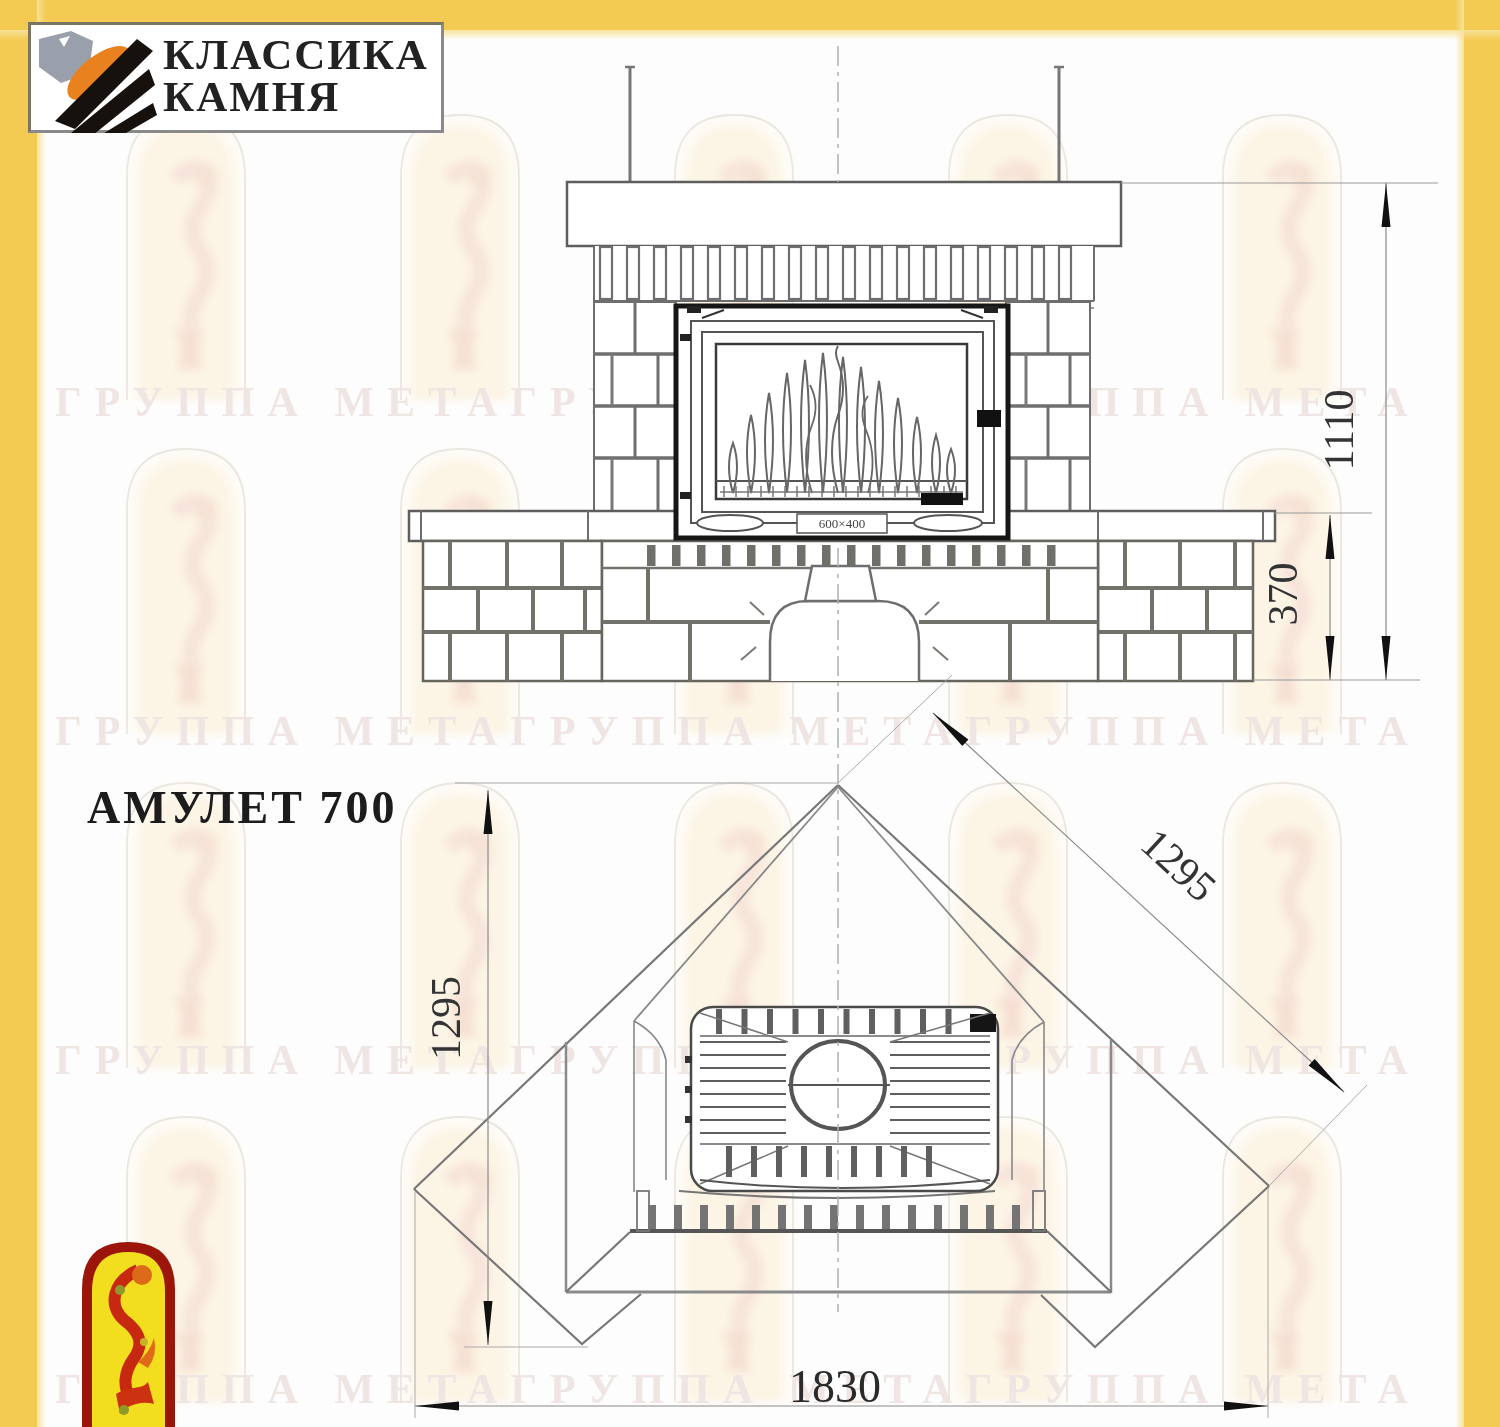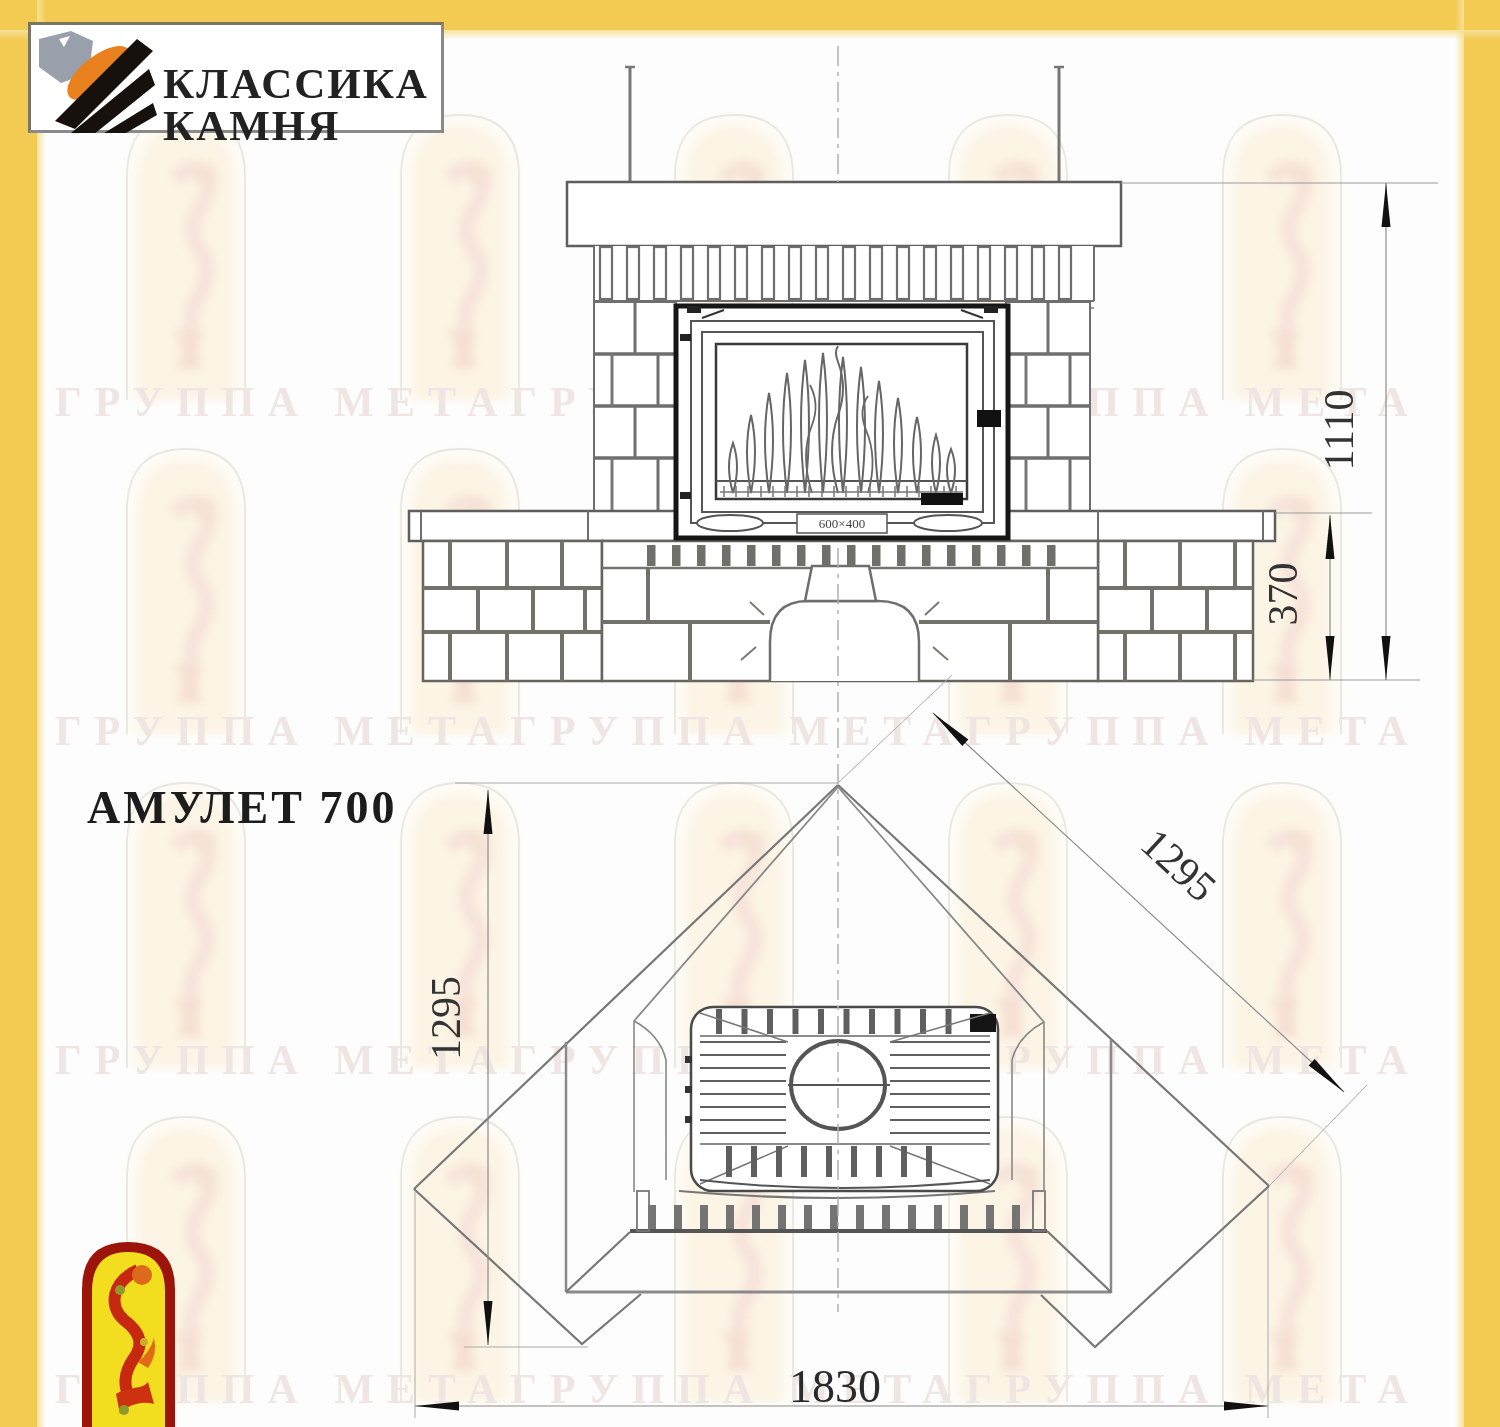--- a/index.html
+++ b/index.html
@@ -1,21 +1,21 @@
 <!DOCTYPE html>
 <html><head><meta charset="utf-8">
 <style>
 html,body{margin:0;padding:0;}
 #page{position:relative;width:1500px;height:1427px;background:#fdfdfd;overflow:hidden;
 font-family:"Liberation Sans",sans-serif;}
 .band{position:absolute;background:#f3ca52;}
 #logobox{position:absolute;left:28px;top:22px;width:410px;height:105px;background:#fff;
 border:3px solid #7a7560;border-right-color:#8a8a8a;border-bottom-color:#8a8a8a;}
 #logotxt{position:absolute;left:132px;top:9px;color:#222;font-family:"Liberation Serif",serif;
-font-size:43px;line-height:42px;letter-spacing:2px;font-weight:bold;margin-top:29px;}
+font-size:43px;line-height:42px;letter-spacing:2px;font-weight:bold;}
 </style></head>
 <body>
 <div id="page">
 
 <svg width="1500" height="1427" style="position:absolute;left:0;top:0">
       <defs>
         <filter id="soft" x="-25%" y="-25%" width="150%" height="150%">
           <feGaussianBlur stdDeviation="4.5"></feGaussianBlur>
         </filter>
         <g id="warch">

